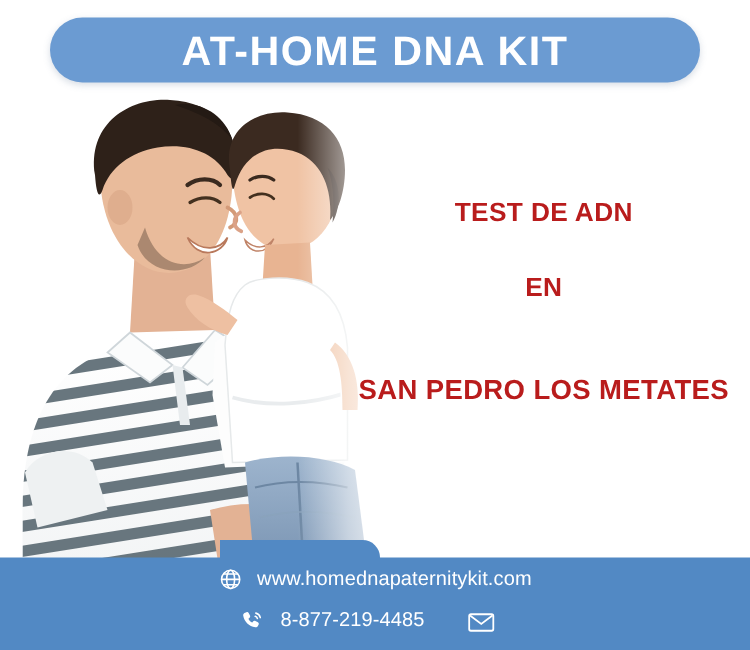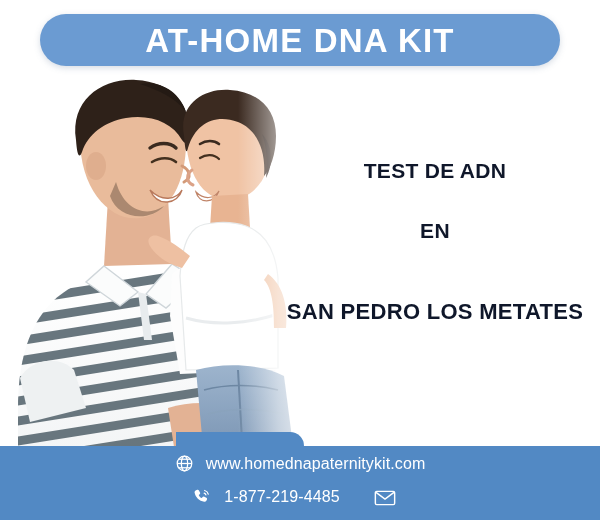--- a/index.html
+++ b/index.html
@@ -66,21 +66,21 @@
 
   
   .headline-block {
     position: absolute;
     left: 270px;
     top: 160px;
     width: 330px;
     text-align: center;
   }
   .headline-line {
-    color: #0f172a;
+    color: #b91c1c;
     font-weight: bold;
     font-size: 21px;
     letter-spacing: 0.3px;
     line-height: 1;
     margin: 0;
     white-space: nowrap;
   }
   .headline-line.l1 { margin-bottom: 39px; }
   .headline-line.l2 { margin-bottom: 60px; }
   .headline-line.l3 { font-size: 22px; margin-top: 36px; }
@@ -276,21 +276,21 @@
 
   <div class="footer-row footer-row-contact">
     <div class="footer-item">
       <span class="footer-icon">
         <svg width="20" height="20" viewBox="0 0 24 24" fill="none">
           <path d="M6.2 3.4c0.8-0.4 1.7-0.1 2.1 0.7l1.3 2.4c0.4 0.7 0.2 1.6-0.4 2.1l-1.1 0.9c0.6 1.7 2 3.1 3.7 3.8l0.9-1.2c0.5-0.6 1.4-0.8 2.1-0.4l2.4 1.3c0.8 0.4 1.1 1.4 0.7 2.2l-0.7 1.3c-0.5 0.9-1.5 1.4-2.5 1.2C8.6 16.8 4.2 12.4 3.1 6.6c-0.2-1 0.3-2 1.2-2.5z" fill="#ffffff"></path>
           <path d="M15.2 4.2c2.1 0.5 3.8 2.2 4.3 4.3" stroke="#ffffff" stroke-width="1.5" fill="none" stroke-linecap="round"></path>
           <path d="M14.6 7.3c1 0.3 1.8 1.1 2.1 2.1" stroke="#ffffff" stroke-width="1.5" fill="none" stroke-linecap="round"></path>
         </svg>
       </span>
-      <span class="footer-text">1-877-219-4485</span>
+      <span class="footer-text">8-877-219-4485</span>
     </div>
 
     <div class="footer-item">
       <span class="footer-icon">
         <svg width="22" height="18" viewBox="0 0 26 20" fill="none" stroke="#ffffff" stroke-width="1.7">
           <rect x="1.6" y="2.2" width="22.8" height="15.6" rx="1.6"></rect>
           <path d="M2.4 3.4 L13 11.4 L23.6 3.4"></path>
         </svg>
       </span>
     </div>

